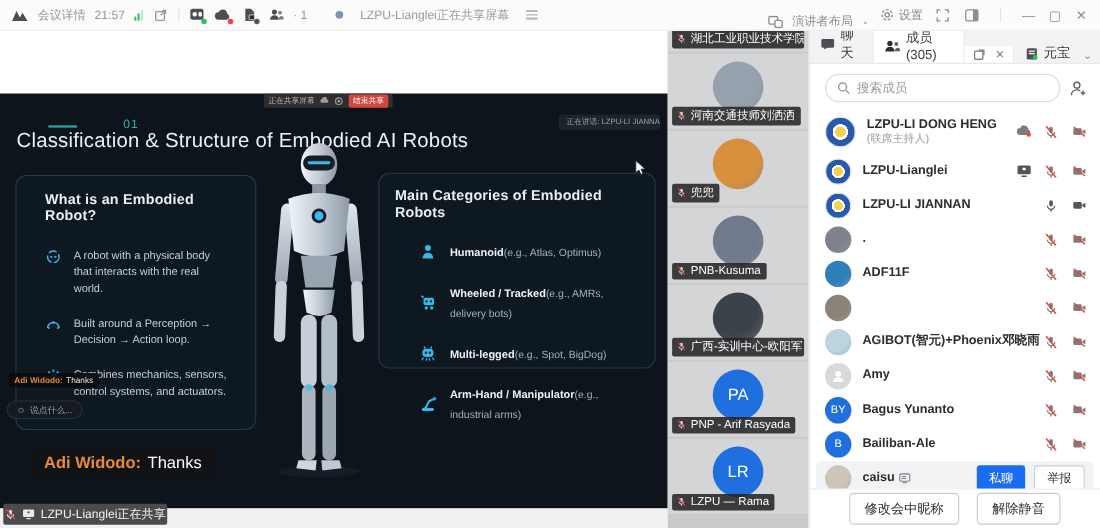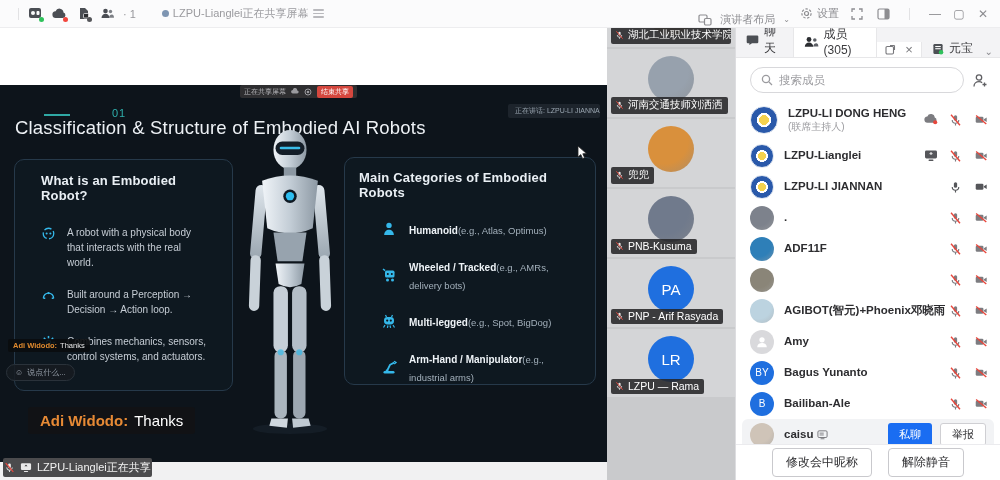--- a/index.html
+++ b/index.html
@@ -12,21 +12,21 @@
             font-size:11px; color:#97979b; z-index:50; }
   .topbar .grp { display:flex; align-items:center; gap:8px; }
   .tsep { width:1px; height:12px; background:#e2e2e4; margin:0 8px; }
   .tico { display:inline-flex; align-items:center; justify-content:center; width:16px; height:16px; position:relative; }
   .tico svg { display:block; }
   .dot { position:absolute; width:5px; height:5px; border-radius:50%; right:-1px; bottom:0; }
   .dot.green { background:#2fc25b; } .dot.red { background:#f2453d; } .dot.dark { background:#55565a; }
   .sigbars { display:inline-flex; align-items:flex-end; gap:1px; height:10px; }
   .sigbars i { width:2px; background:#3fc46a; border-radius:1px; }
   .sigbars i:nth-child(1){height:4px} .sigbars i:nth-child(2){height:7px} .sigbars i:nth-child(3){height:10px;background:#bfe7cd}
-  .share-state { display:flex; align-items:center; gap:4px; margin-left:26px; color:#9a9a9e; }
+  .share-state { display:flex; align-items:center; gap:15px; margin-left:26px; color:#9a9a9e; }
   .bluedot { width:7px; height:7px; border-radius:50%; background:#7e95b2; }
   .wave { display:inline-flex; flex-direction:column; gap:2px; }
   .wave i { width:11px; height:1.5px; background:#b9b9bd; border-radius:1px; }
   .tb-right { margin-left:auto; display:flex; align-items:center; gap:10px; color:#8d8d91; }
   .winbtn { font-size:12px; color:#8d8d91; width:14px; text-align:center; }
 
   
   .main-white { position:absolute; left:0; top:28px; width:607px; height:57px; background:#ffffff; }
   .main-bottom { position:absolute; left:0; top:462px; width:607px; height:18px; background:#f1f1f2; }
   .slide { position:absolute; left:0; top:85px; width:607px; height:377px; background:#0d141b; overflow:hidden; }
@@ -38,21 +38,21 @@
 
   .sec-line { position:absolute; left:44px; top:29px; width:26px; height:2px; background:#2fa8a4; }
   .sec-num { position:absolute; left:112px; top:22px; color:#2fb0ac; font-size:11px; letter-spacing:1px; }
   .slide-title { position:absolute; left:15px; top:32px; color:#edf1f5; font-size:18.5px; font-weight:500; letter-spacing:.2px; }
 
   .speak-pill { position:absolute; left:508px; top:19px; width:92px; height:14px; background:#1d242c; border-radius:2px;
                 display:flex; align-items:center; gap:3px; padding:0 4px; font-size:7px; color:#9aa6b1; overflow:hidden; white-space:nowrap; }
 
   .card { position:absolute; border:1px solid #26394a; border-radius:10px; background:rgba(17,27,37,.55); }
   .card-left { left:14px; top:74px; width:219px; height:232px; padding:13px 26px; }
-  .card-right { left:344px; top:72px; width:252px; height:228px; padding:12px 14px; }
+  .card-right { left:344px; top:72px; width:252px; height:178px; padding:12px 14px; }
   .card h3 { color:#e9eff4; font-size:13px; font-weight:600; letter-spacing:.2px; }
   .bullets { margin-top:22px; display:flex; flex-direction:column; gap:17px; }
   .bullet { display:flex; gap:11px; align-items:flex-start; }
   .bullet .bico { flex:0 0 15px; margin-top:1px; }
   .bullet .btxt { color:#c6cdd5; font-size:10px; line-height:1.5; width:168px; }
   .cats { margin-top:20px; display:flex; flex-direction:column; gap:19px; }
   .cat { display:flex; gap:12px; align-items:center; padding-left:22px; }
   .cat .cico { flex:0 0 16px; }
   .cat .cbold { color:#eef3f7; font-weight:700; font-size:10px; }
   .cat .crest { color:#a3b0bb; font-size:9.5px; }
@@ -124,20 +124,40 @@
   .pfooter button { background:#fff; border:1px solid #c9c9cd; border-radius:4px; color:#2e2e31; font-size:12px; padding:5px 13px; }
 
   .ic svg { display:block; }
 </style>
 </head>
 <body>
 
 <div id="app">
 
   <div class="topbar">
+    <div class="grp">
+      <span class="tico">
+        <svg width="16" height="12" viewBox="0 0 16 12">
+            <path d="M1 11 L5 2 L8 8 L10.5 3.5 L15 11 Z" fill="#4b4e54"></path>
+          </svg>
+      </span>
+      <span>会议详情</span>
+      <span>21:57</span>
+      <span class="sigbars">
+          <i></i>
+          <i></i>
+          <i></i>
+        </span>
+      <span class="tico">
+        <svg width="12" height="12" viewBox="0 0 12 12">
+            <rect x="1.5" y="2.5" width="8" height="8" rx="1.5" fill="none" stroke="#97979b" stroke-width="1.2"></rect>
+            <path d="M6 6 L10.5 1.5 M7.5 1.5 h3 v3" stroke="#97979b" stroke-width="1.2" fill="none"></path>
+          </svg>
+      </span>
+    </div>
     <span class="tsep"></span>
     <div class="grp">
       <span class="tico">
         <svg width="14" height="13" viewBox="0 0 14 13">
             <rect x="1" y="1" width="12" height="10" rx="2" fill="#4b4e54"></rect>
             <circle cx="5" cy="6" r="2" fill="#fbfbfc"></circle>
             <rect x="8.5" y="4" width="3" height="4" rx="1" fill="#fbfbfc"></rect>
           </svg>
         <span class="dot green"></span>
       </span>
@@ -463,20 +483,34 @@
               <rect x="6" y="2" width="4" height="7" rx="2" fill="#e6e6e6"></rect>
               <path d="M4 8a4 4 0 0 0 8 0" fill="none" stroke="#e6e6e6" stroke-width="1.4"></path>
               <line x1="8" y1="12" x2="8" y2="14.8" stroke="#e6e6e6" stroke-width="1.4"></line>
               <line x1="2.5" y1="1.5" x2="13.5" y2="14.5" stroke="#e8463c" stroke-width="1.7"></line>
             </svg>
           </span>
       <span class="tl-text">PNB-Kusuma</span>
     </span>
   </div>
 
+  <div class="thumb">
+    <span class="av" style="background: radial-gradient(circle at 35% 30%, rgb(60, 66, 74) 0px, rgb(60, 66, 74) 55%, rgba(0, 0, 0, 0.35) 140%);"></span>
+    <span class="tlabel">
+      <span class="ic mic">
+            <svg width="9" height="10" viewBox="0 0 16 16">
+              <rect x="6" y="2" width="4" height="7" rx="2" fill="#e6e6e6"></rect>
+              <path d="M4 8a4 4 0 0 0 8 0" fill="none" stroke="#e6e6e6" stroke-width="1.4"></path>
+              <line x1="8" y1="12" x2="8" y2="14.8" stroke="#e6e6e6" stroke-width="1.4"></line>
+              <line x1="2.5" y1="1.5" x2="13.5" y2="14.5" stroke="#e8463c" stroke-width="1.7"></line>
+            </svg>
+          </span>
+      <span class="tl-text">广西-实训中心-欧阳军</span>
+    </span>
+  </div>
 
   <div class="thumb">
     <span class="av av-init">PA</span>
     <span class="tlabel">
       <span class="ic mic">
             <svg width="9" height="10" viewBox="0 0 16 16">
               <rect x="6" y="2" width="4" height="7" rx="2" fill="#e6e6e6"></rect>
               <path d="M4 8a4 4 0 0 0 8 0" fill="none" stroke="#e6e6e6" stroke-width="1.4"></path>
               <line x1="8" y1="12" x2="8" y2="14.8" stroke="#e6e6e6" stroke-width="1.4"></line>
               <line x1="2.5" y1="1.5" x2="13.5" y2="14.5" stroke="#e8463c" stroke-width="1.7"></line>

